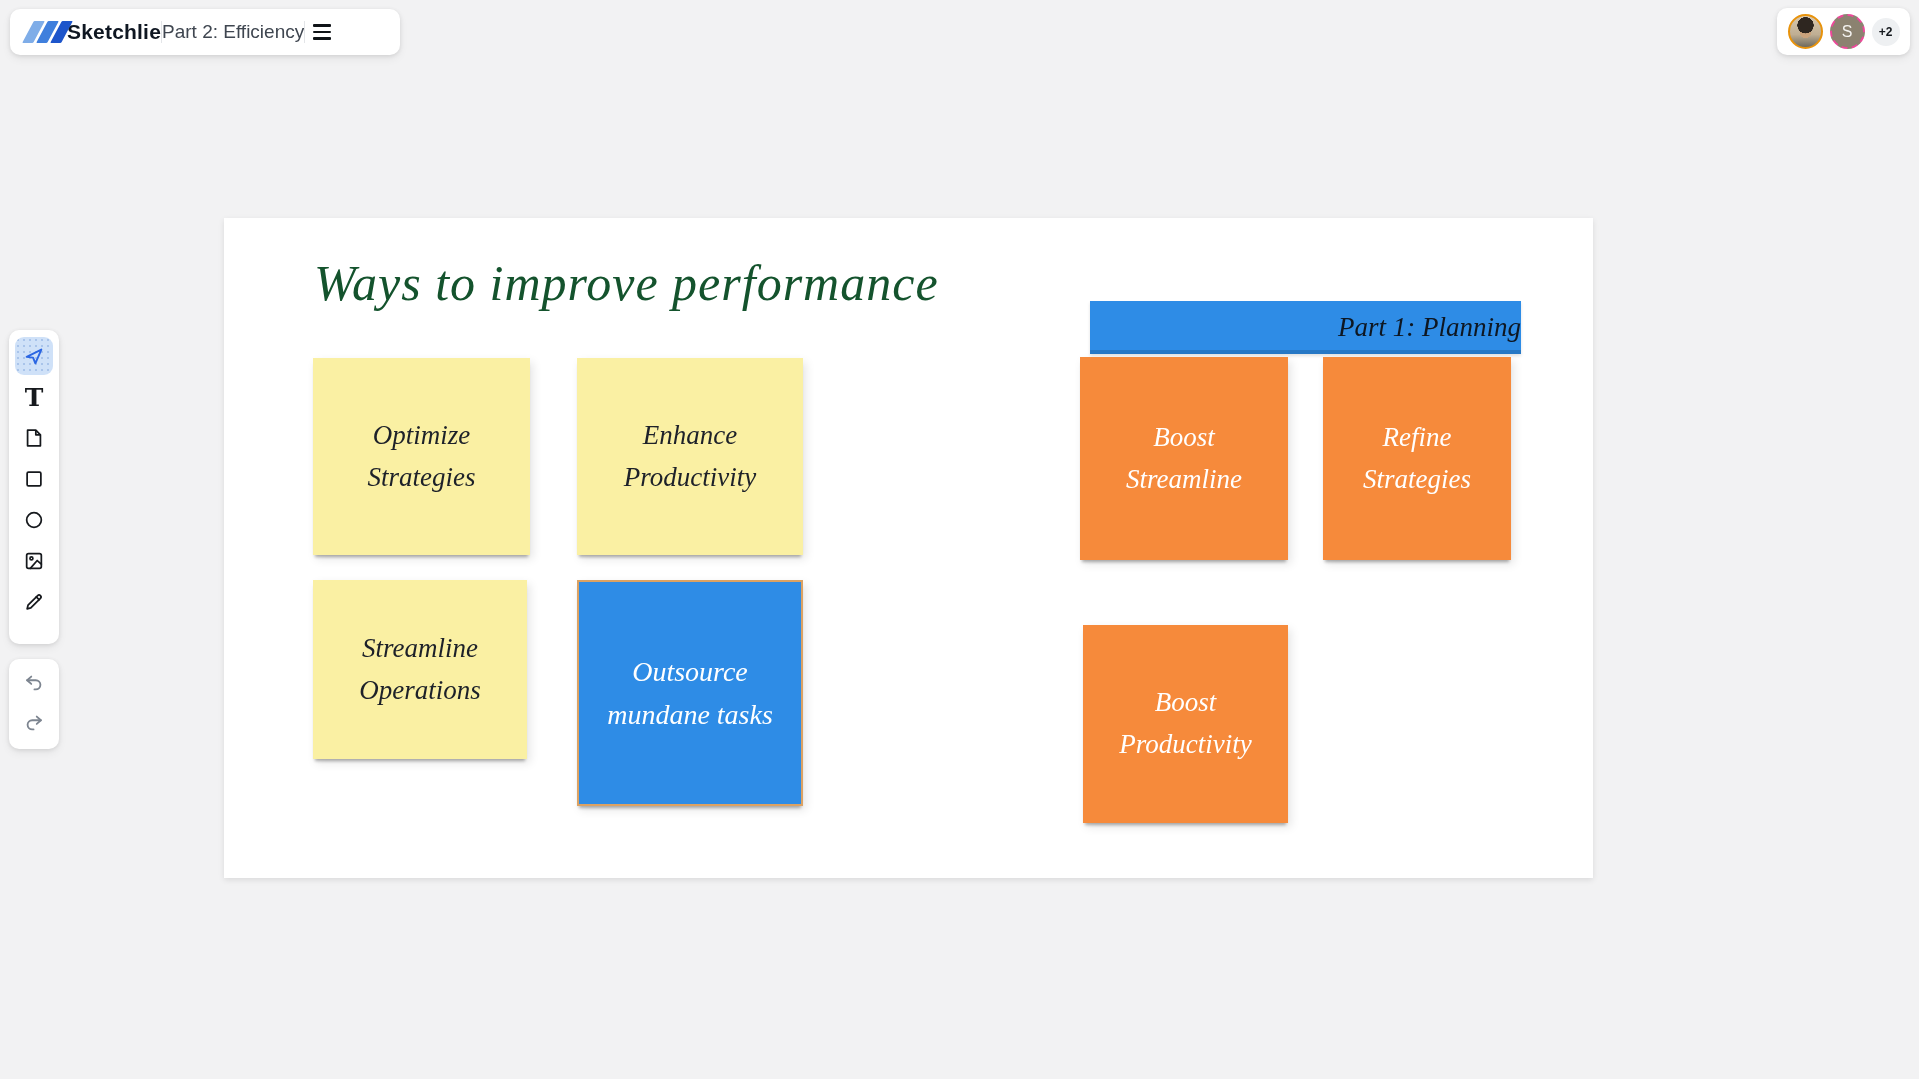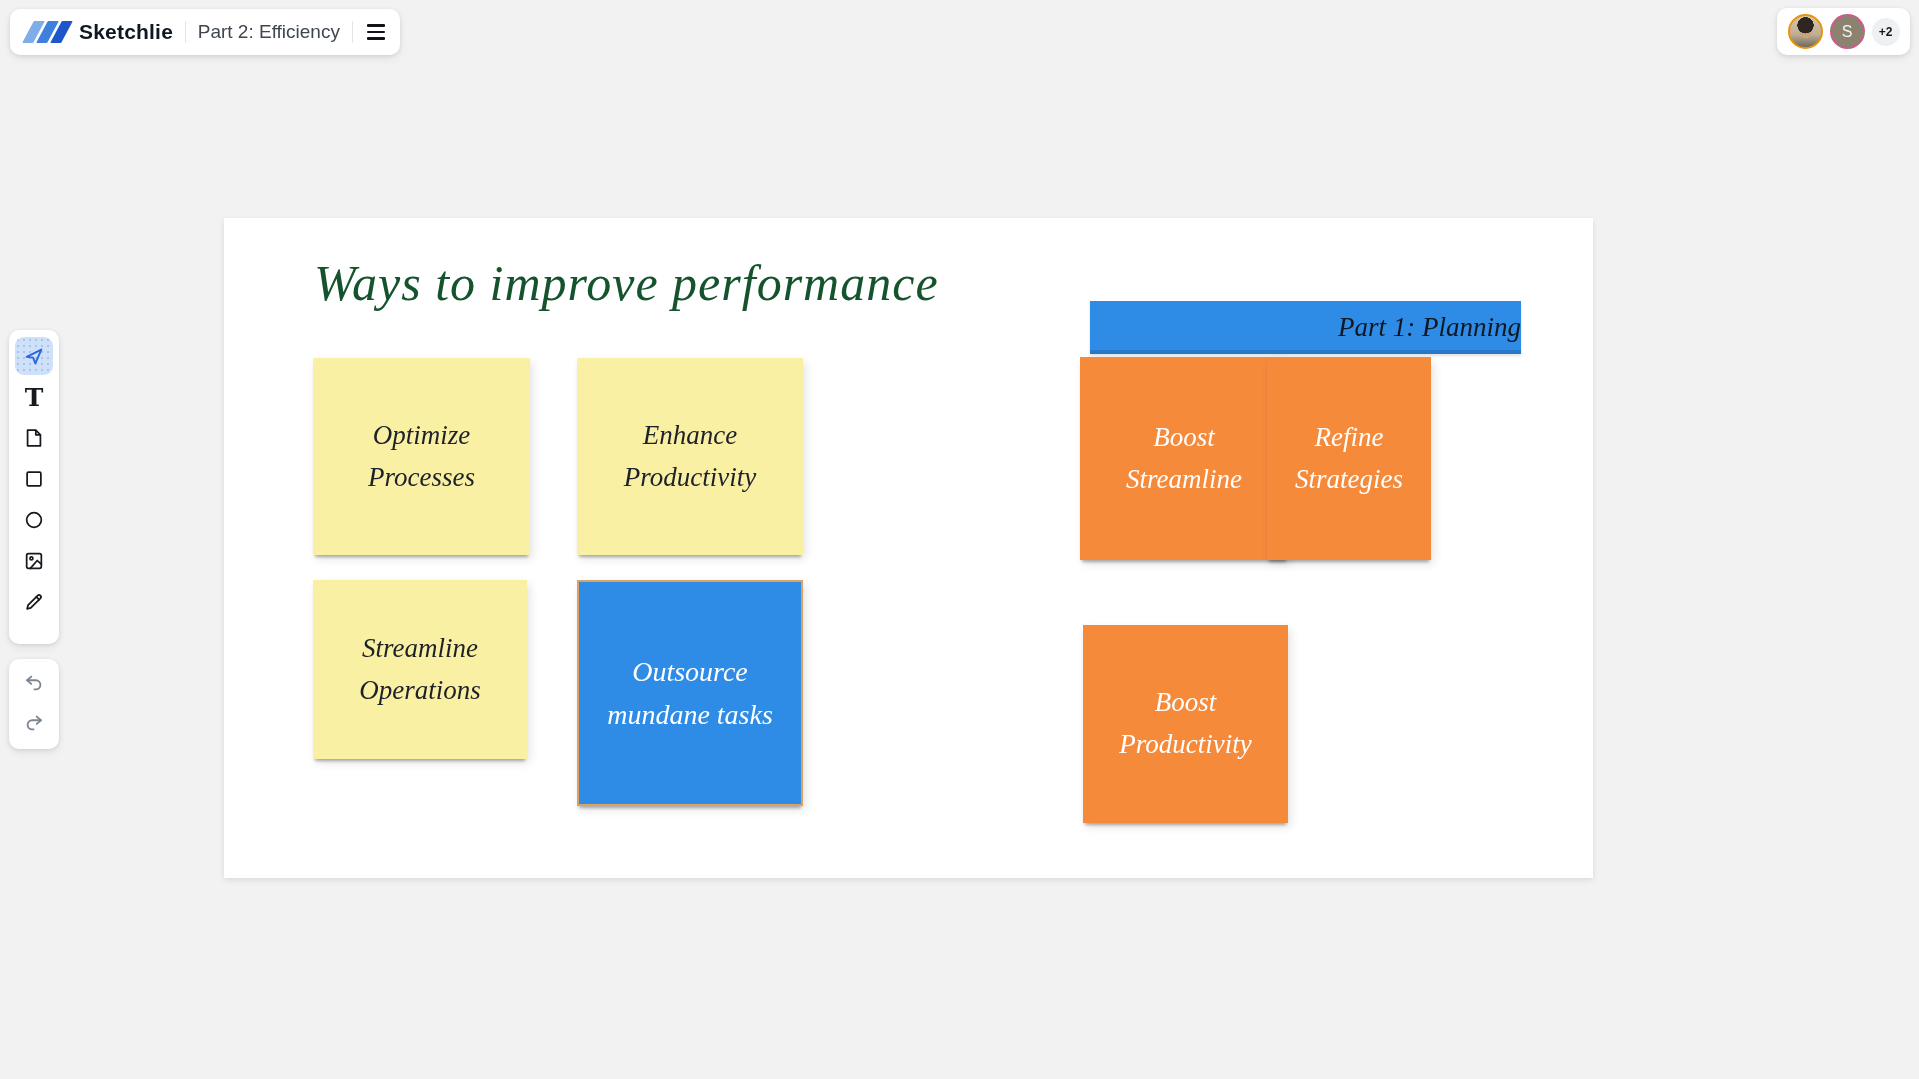--- a/index.html
+++ b/index.html
@@ -12,21 +12,21 @@
   }
   .card {
     position: absolute;
     background: #ffffff;
     border-radius: 10px;
     box-shadow: 0 1px 4px rgba(0,0,0,0.10), 0 4px 10px rgba(0,0,0,0.06);
   }
 
   
   .header { left: 10px; top: 9px; width: 390px; height: 46px;
-    display: flex; align-items: center; padding: 0 12px; gap: 12px; }
+    display: flex; align-items: center; padding: 0 12px; }
   .logo { display: flex; gap: 3px; align-items: center; height: 22px; margin-left: 6px; }
   .logo .stripe { width: 11px; height: 22px; transform: skewX(-28deg); border-radius: 1px; }
   .stripe.s1 { background: #7fadе8; background: #7FADE8; }
   .stripe.s2 { background: #3F7FDD; }
   .stripe.s3 { background: #1D55CB; }
   .app-name { font-size: 21px; font-weight: 700; color: #0f1722; letter-spacing: 0.2px; }
   .vdiv { width: 1px; height: 22px; background: #e3e5e8; }
   .board-title { font-size: 19px; color: #3f4650; white-space: nowrap; }
   .menu-btn { width: 34px; height: 34px; border: none; background: transparent; border-radius: 6px;
     display: flex; flex-direction: column; justify-content: center; align-items: center; gap: 4px; cursor: pointer; }
@@ -99,21 +99,21 @@
     box-shadow: 0 4px 3px -2px rgba(0,0,0,0.30), 3px 4px 9px rgba(0,0,0,0.10);
     cursor: pointer;
   }
   .note-yellow { background: #FAF0A3; color: #1d2129; }
   .note-orange { background: #F68A3B; color: #ffffff; }
   .note-blue   { background: #2E8CE6; color: #ffffff; }
   .note.selected { border: 2.5px solid #DCA263; }
   .n1 { left:  89px; top: 140px; width: 217px; height: 197px; }
   .n2 { left: 353px; top: 140px; width: 226px; height: 197px; }
   .n3 { left: 856px; top: 139px; width: 208px; height: 203px; }
-  .n4 { left:1043px; top: 139px; width: 164px; height: 203px; }
+  .n4 { left:1099px; top: 139px; width: 188px; height: 203px; }
   .n5 { left:  89px; top: 362px; width: 214px; height: 179px; }
   .n6 { left: 353px; top: 362px; width: 226px; height: 226px; font-size: 28px; }
   .n7 { left: 859px; top: 367px; width: 205px; height: 198px; margin-top: 40px; }
 </style>
 </head>
 <body>
 
 <div class="card header">
   <div class="logo">
     <div class="stripe s1"></div>
@@ -214,21 +214,21 @@
 
 <div class="board-canvas">
 
   <div class="canvas-title">Ways to improve performance</div>
 
   <div class="banner">
     <span>Part 1: Planning</span>
   </div>
 
   <div class="note note-yellow n1">
-    <span>Optimize Processes</span>
+    <span>Optimize Strategies</span>
   </div>
   <div class="note note-yellow n2">
     <span>Enhance Productivity</span>
   </div>
   <div class="note note-orange n3">
     <span>Boost Streamline</span>
   </div>
   <div class="note note-orange n4">
     <span>Refine Strategies</span>
   </div>

